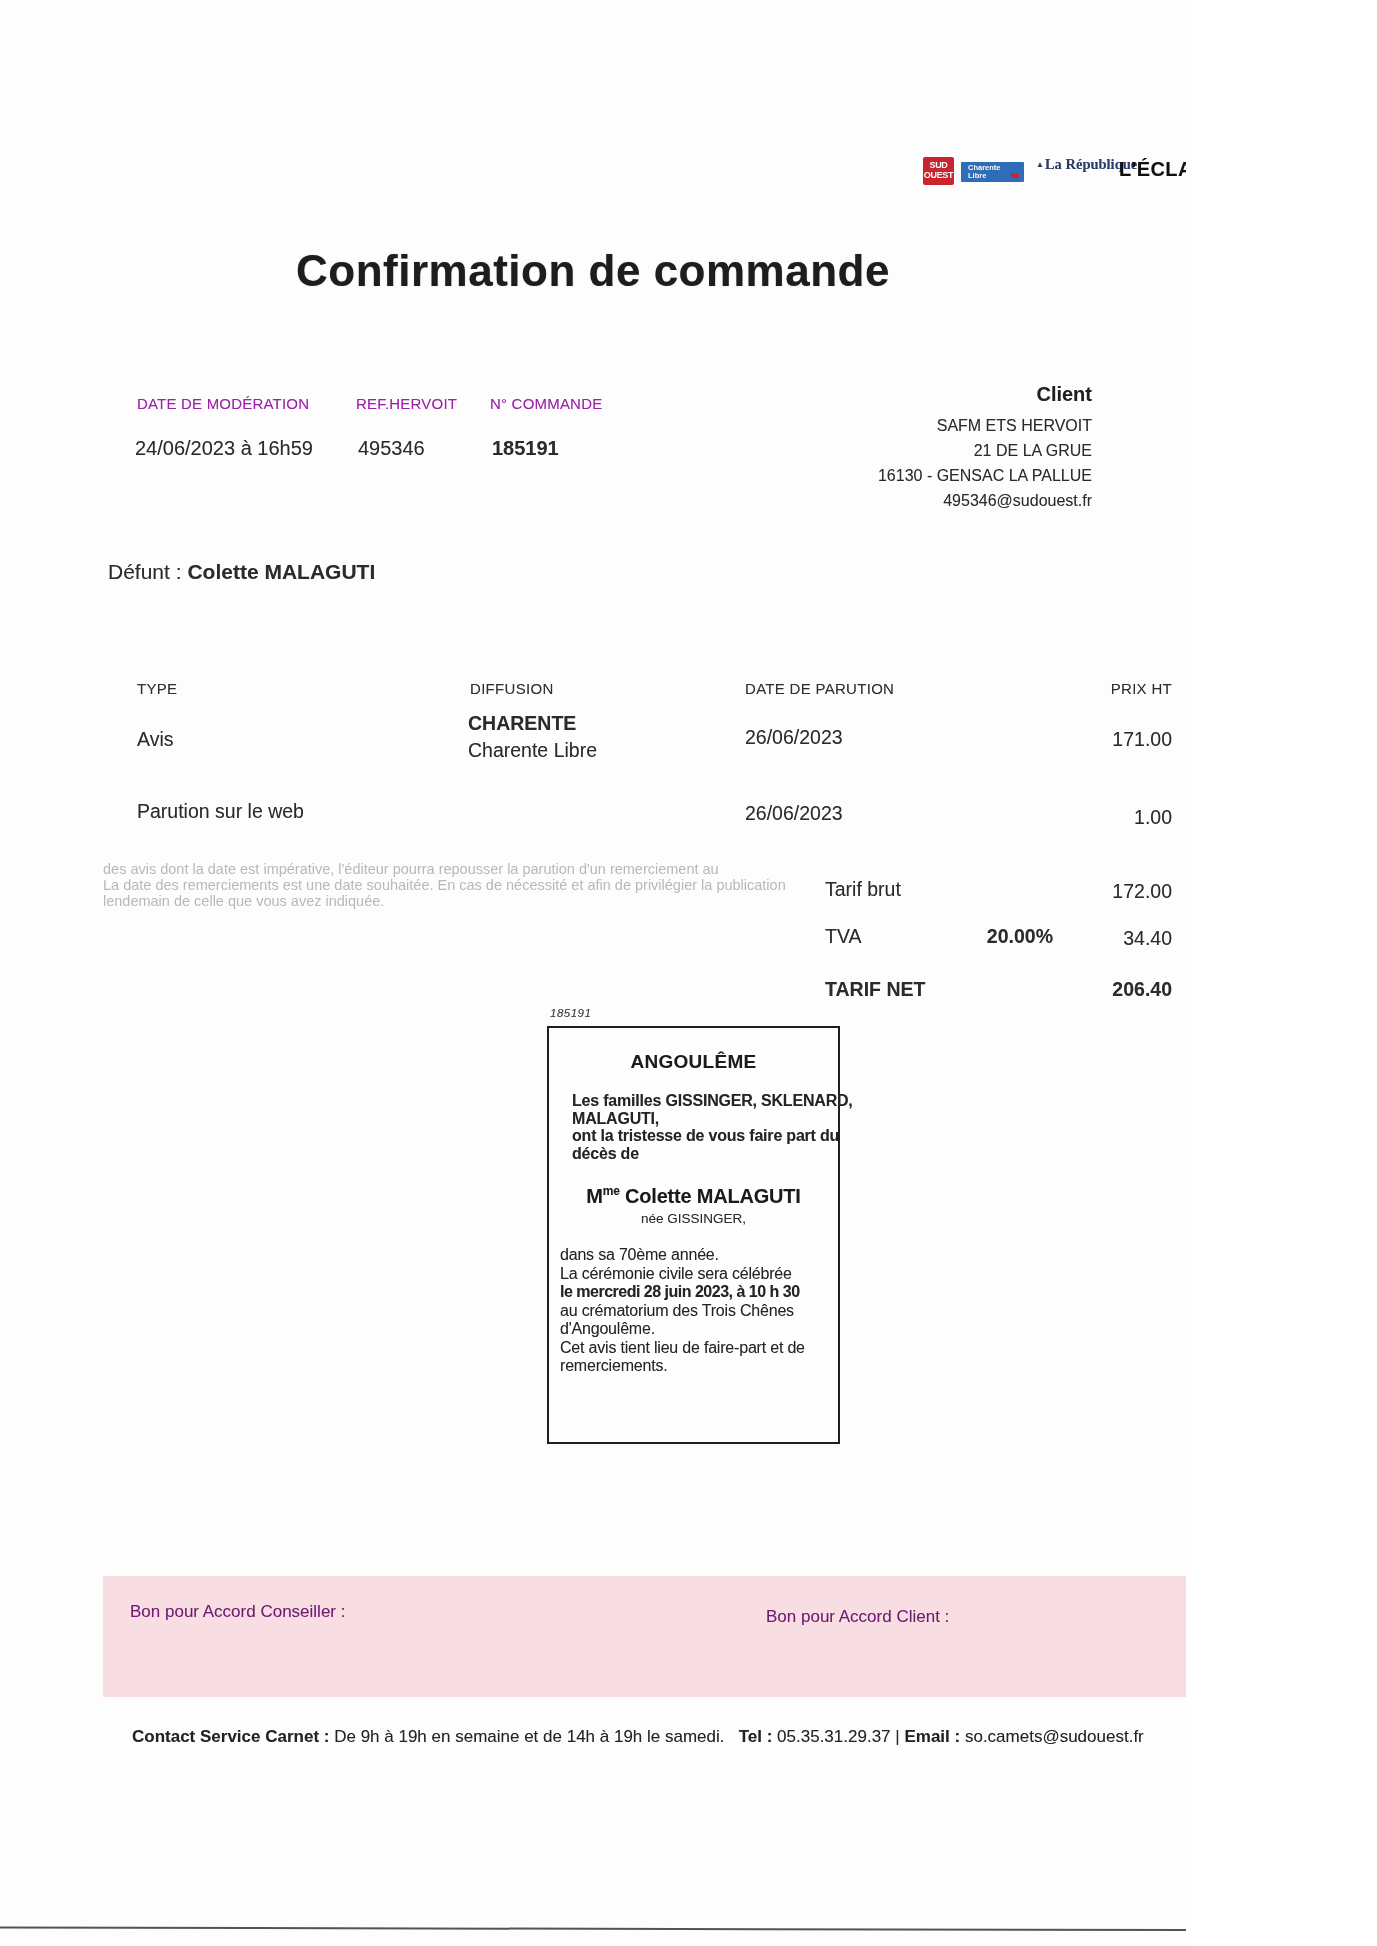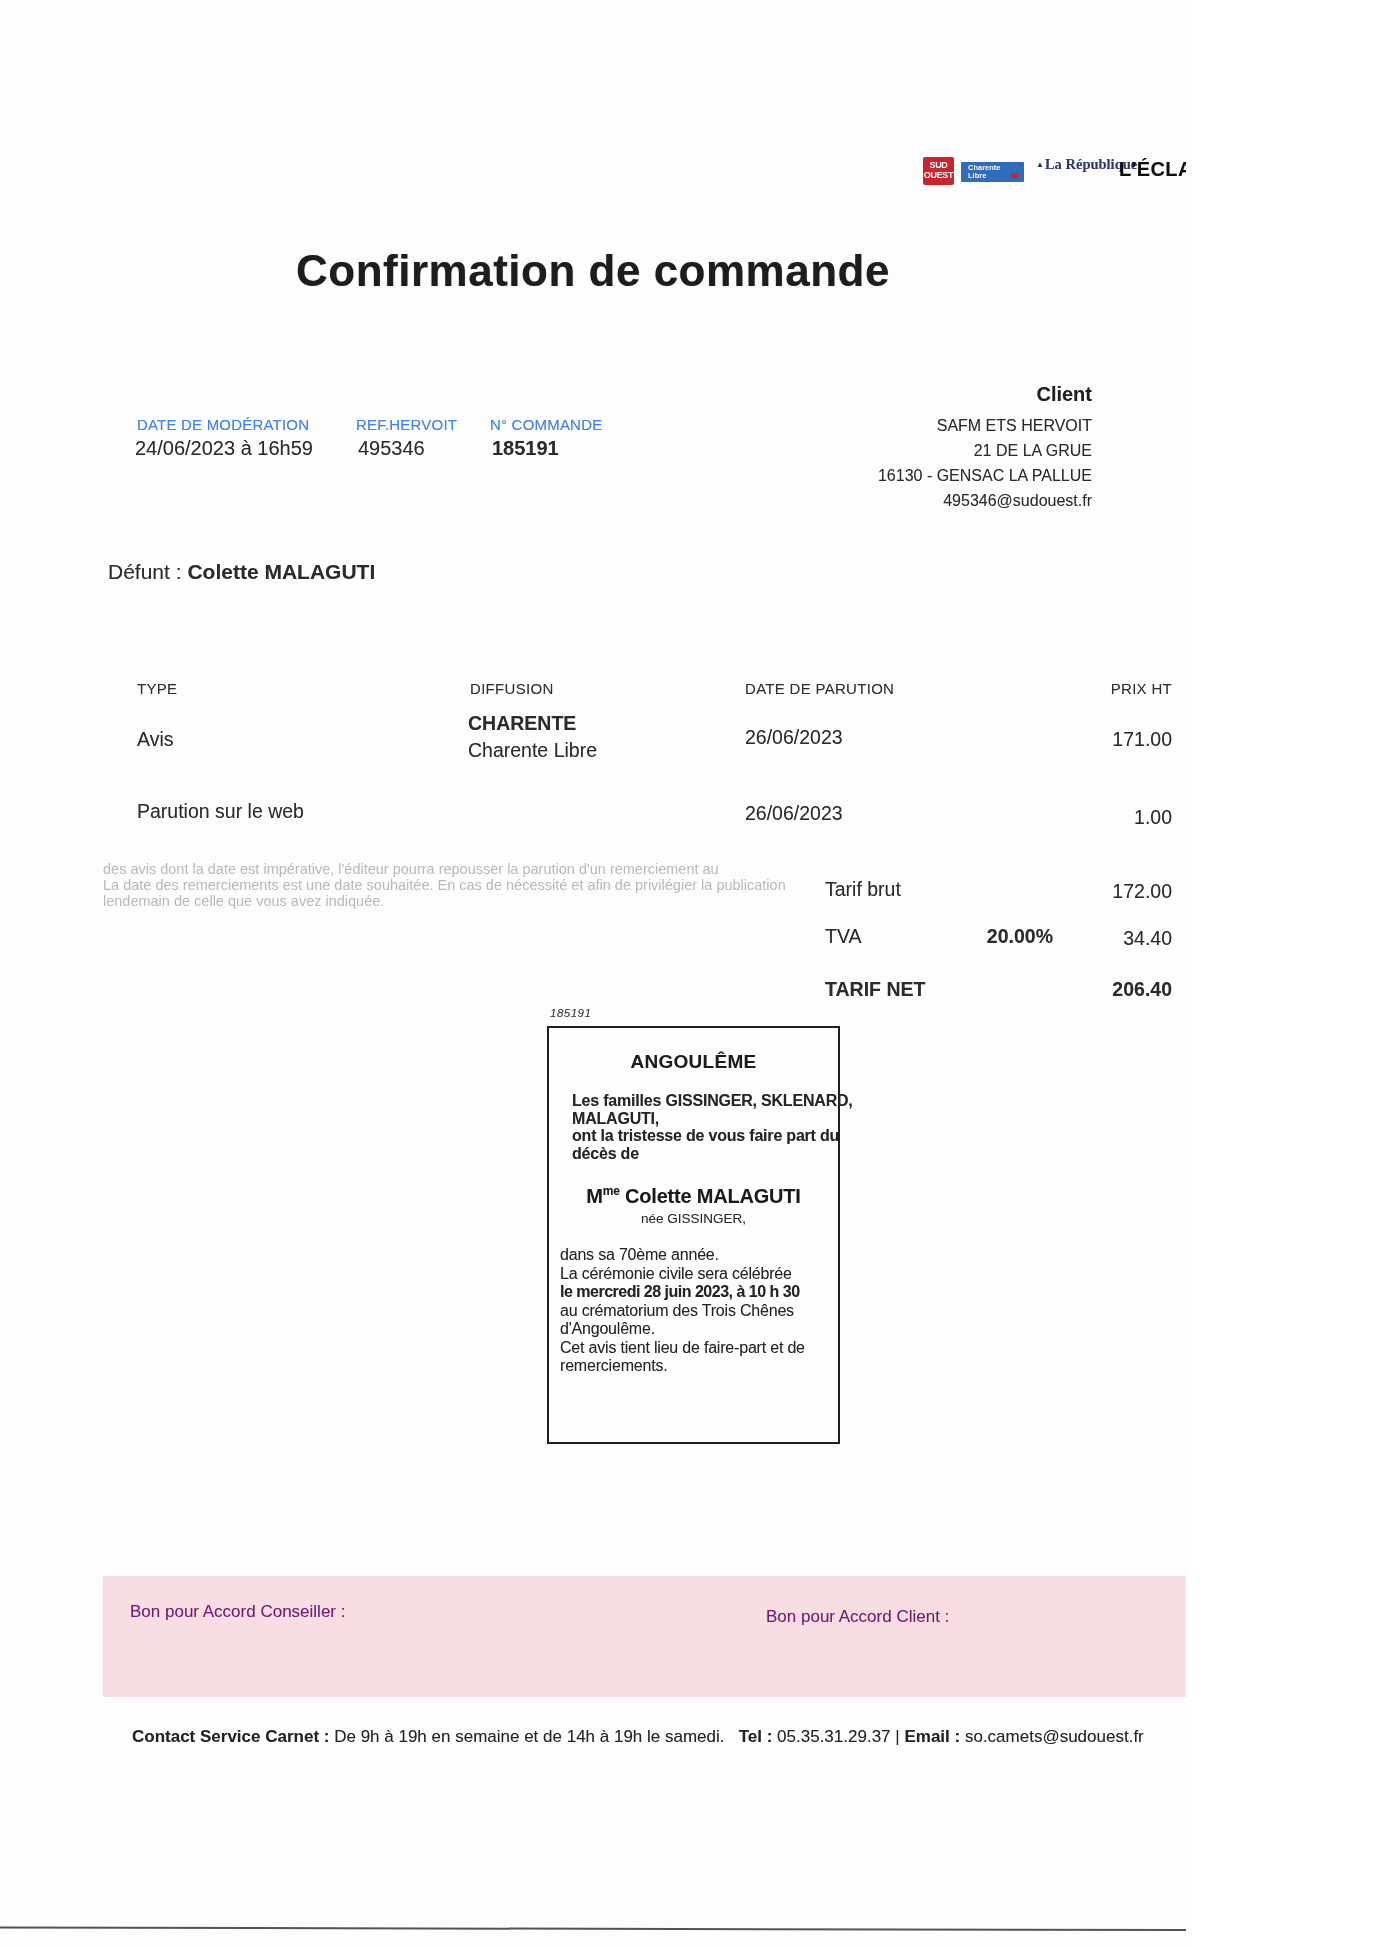--- a/index.html
+++ b/index.html
@@ -24,21 +24,21 @@
   .logo-republique .tri { font-size:8px; vertical-align:2px; margin-right:1px; }
   .logo-eclair { left:1119px; top:158px; font-size:20px; font-weight:900; color:#0f0f0f; letter-spacing:0.4px; white-space:nowrap; }
   .logo-dl-box { left:1196px; top:160px; width:23px; height:20px; background:#1e6bbf; color:#000000;
     font-style:italic; font-weight:bold; font-size:13px; text-align:center; line-height:20px; border-radius:2px; }
   .logo-dl-text { left:1222px; top:161px; font-size:6.5px; font-weight:bold; color:#1e6bbf; line-height:8px; white-space:nowrap; }
   .logo-dl-text .dl-line2 { display:inline-block; background:#1e6bbf; color:#fff; padding:0 2px; }
 
   .doc-title { left:50%; top:246px; transform:translateX(-50%); font-size:44px; font-weight:bold;
     color:#1d1d1d; letter-spacing:0.5px; white-space:nowrap; text-shadow:0 0 1px rgba(0,0,0,0.4); }
 
-  .field-label { font-size:15px; color:#3b82f6; letter-spacing:0.2px; white-space:nowrap;margin-top:21px; }
+  .field-label { font-size:15px; color:#a21caf; letter-spacing:0.2px; white-space:nowrap; }
   .field-value { font-size:20px; white-space:nowrap; }
   .bold { font-weight:bold; }
 
   .client-block { right:94px; top:383px; text-align:right; }
   .client-heading { font-size:20px; font-weight:bold; color:#1f1f1f; margin-bottom:7px; }
   .client-line { font-size:16px; line-height:25px; white-space:nowrap; }
 
   .deceased { left:108px; top:560px; font-size:21px; white-space:nowrap; }
 
   .th { font-size:15px; color:#2f2f2f; letter-spacing:0.3px; white-space:nowrap; }

